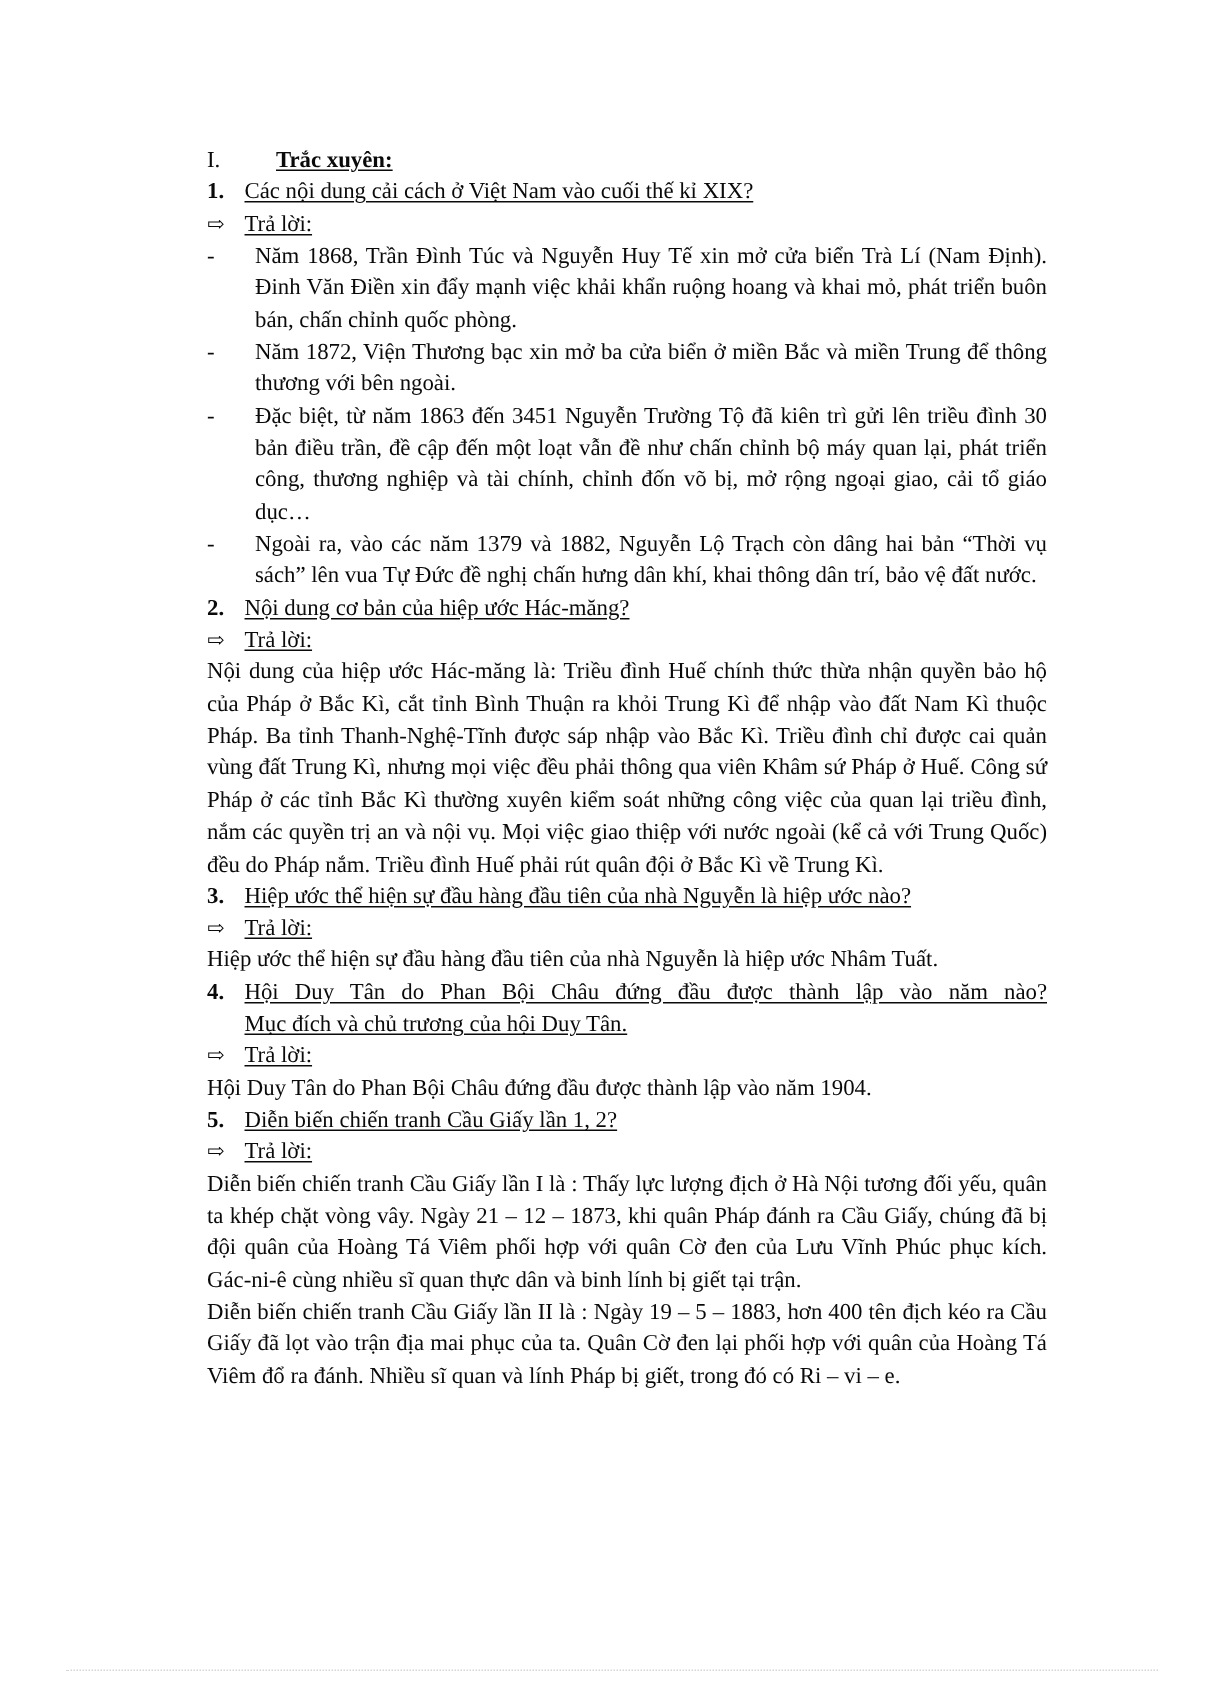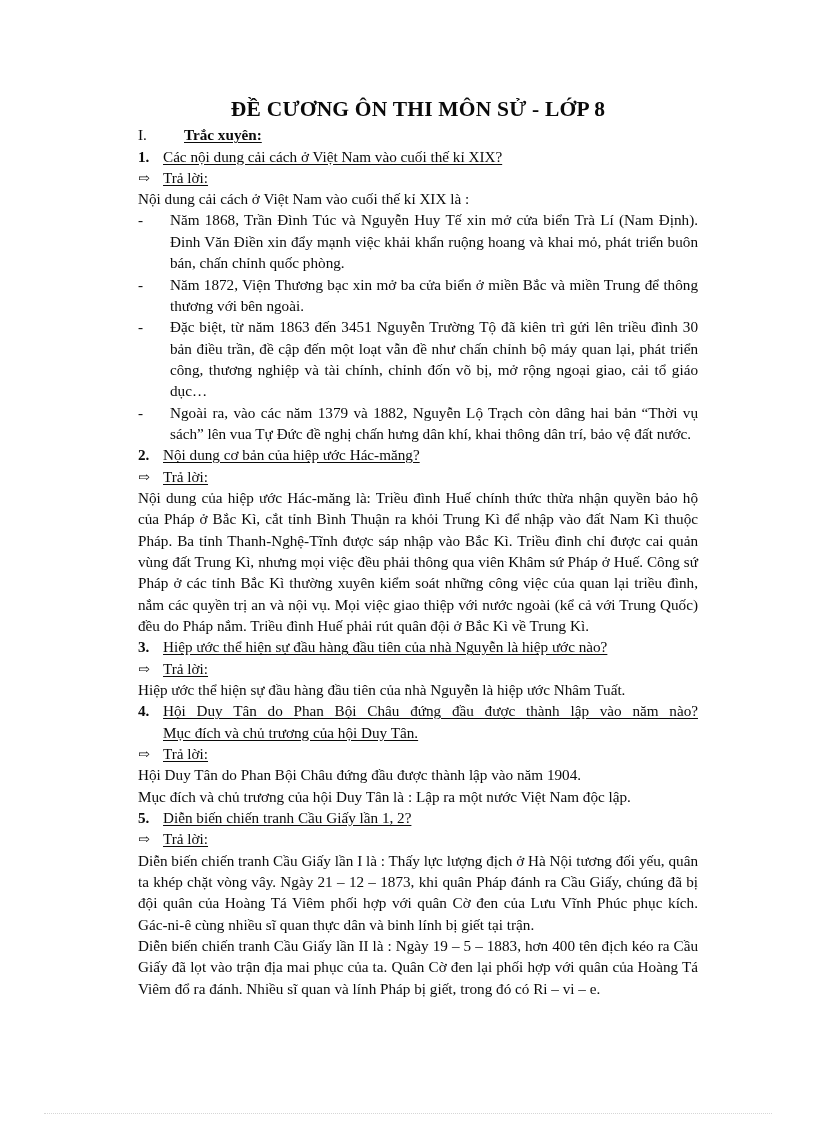--- a/index.html
+++ b/index.html
@@ -133,36 +133,34 @@
     border-top: 1px dotted #cfcfcf;
     opacity: 0.85;
   }
 </style>
 </head>
 <body>
 
 <div class="page">
   <div class="content">
 
-    <h1 class="doc-title">ĐỀ CƯƠNG ÔN THI MÔN SỬ - LỚP 8</h1>
 
     <div class="roman-line">
       <span class="roman-num">I.</span>
       <span class="roman-label">Trắc xuyên:</span>
     </div>
 
     <div class="q-line">
       <span class="q-num">1.</span>
       <span class="q-text cont">Các nội dung cải cách ở Việt Nam vào cuối thế kỉ XIX?</span>
     </div>
     <div class="ans-line">
       <span class="ans-arrow">⇨</span>
       <span class="ans-label">Trả lời:</span>
     </div>
-    <p class="para">Nội dung cải cách ở Việt Nam vào cuối thế kỉ XIX là :</p>
 
     <div class="bullet">
       <span class="bullet-mark">-</span>
       <span class="bullet-body">Năm 1868, Trần Đình Túc và Nguyễn Huy Tế xin mở cửa biển Trà Lí (Nam Định). Đinh Văn Điền xin đẩy mạnh việc khải khẩn ruộng hoang và khai mỏ, phát triển buôn bán, chấn chỉnh quốc phòng.</span>
     </div>
     <div class="bullet">
       <span class="bullet-mark">-</span>
       <span class="bullet-body">Năm 1872, Viện Thương bạc xin mở ba cửa biển ở miền Bắc và miền Trung để thông thương với bên ngoài.</span>
     </div>
     <div class="bullet">
@@ -200,21 +198,20 @@
     </div>
     <div class="q-line">
       <span class="q-num"></span>
       <span class="q-text cont">Mục đích và chủ trương của hội Duy Tân.</span>
     </div>
     <div class="ans-line">
       <span class="ans-arrow">⇨</span>
       <span class="ans-label">Trả lời:</span>
     </div>
     <p class="para">Hội Duy Tân do Phan Bội Châu đứng đầu được thành lập vào năm 1904.</p>
-    <p class="para">Mục đích và chủ trương của hội Duy Tân là : Lập ra một nước Việt Nam độc lập.</p>
 
     <div class="q-line">
       <span class="q-num">5.</span>
       <span class="q-text cont">Diễn biến chiến tranh Cầu Giấy lần 1, 2?</span>
     </div>
     <div class="ans-line">
       <span class="ans-arrow">⇨</span>
       <span class="ans-label">Trả lời:</span>
     </div>
     <p class="para">Diễn biến chiến tranh Cầu Giấy lần I là : Thấy lực lượng địch ở Hà Nội tương đối yếu, quân ta khép chặt vòng vây. Ngày 21 – 12 – 1873, khi quân Pháp đánh ra Cầu Giấy, chúng đã bị đội quân của Hoàng Tá Viêm phối hợp với quân Cờ đen của Lưu Vĩnh Phúc phục kích. Gác-ni-ê cùng nhiều sĩ quan thực dân và binh lính bị giết tại trận.</p>

